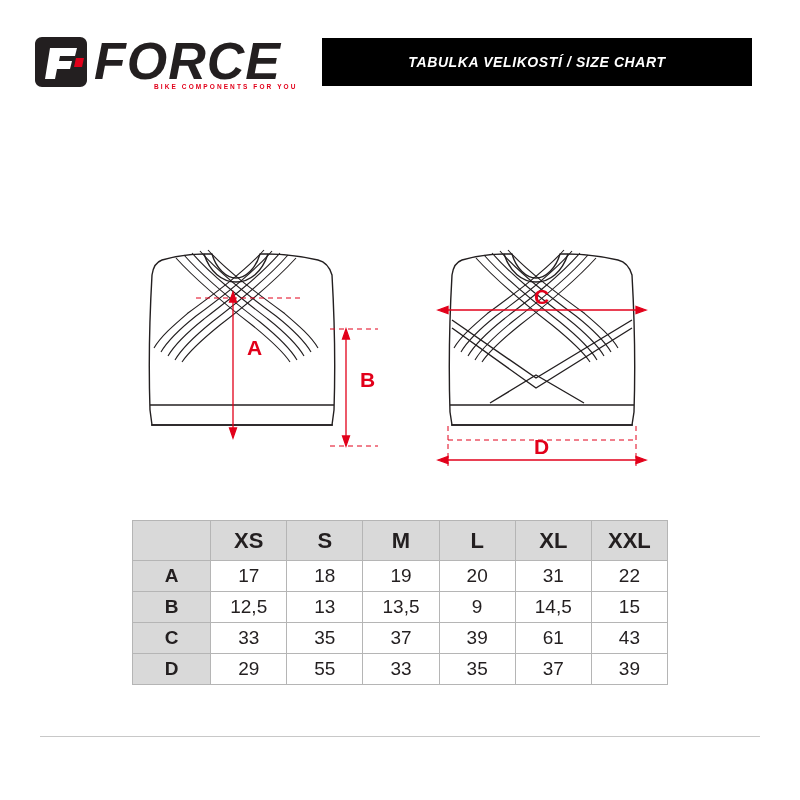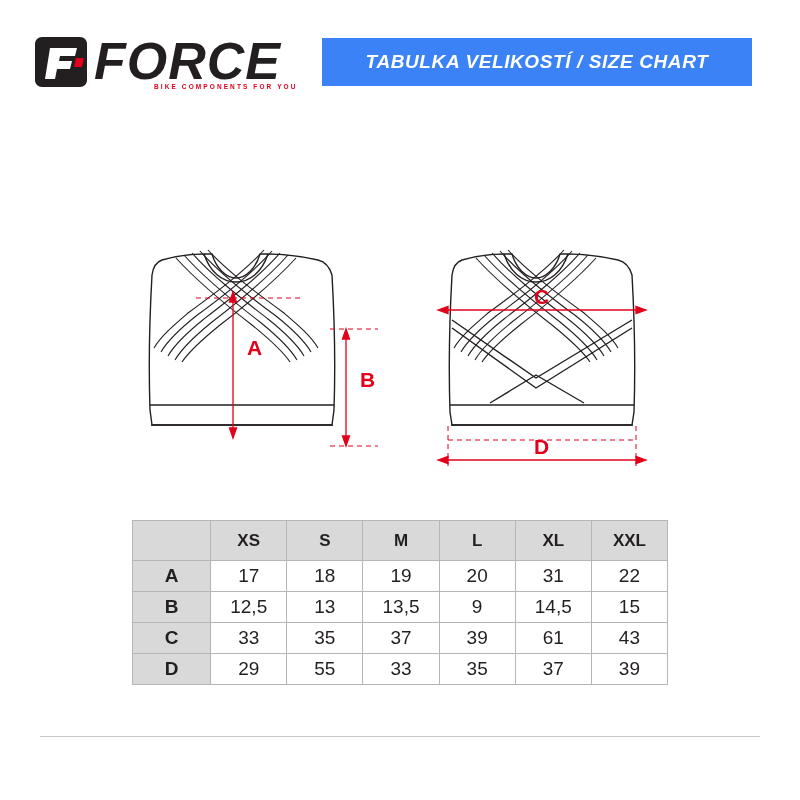--- a/index.html
+++ b/index.html
@@ -29,26 +29,26 @@
   }
   .logo-area {
     width: 290px;
     position: relative;
     display: flex;
     align-items: center;
   }
   .logo-svg { display:block; }
   .title-bar {
     flex: 1;
-    background: #3b82f6;
+    background: #000000;
     color: #ffffff;
     display: flex;
     align-items: center;
     justify-content: center;
-    font-size: 19px;
+    font-size: 14px;
     font-weight: bold;
     font-style: italic;
     letter-spacing: 0.6px;
   }
 
   
   .drawings {
     position: absolute;
     left: 0;
     top: 150px;
@@ -73,21 +73,21 @@
     text-align: center;
     font-size: 19px;
     color: #231f20;
     height: 31px;
     padding: 0;
     font-weight: normal;
   }
   table.size-chart thead th {
     background: #d9d9d9;
     font-weight: bold;
-    font-size: 17px;
+    font-size: 22px;
     height: 40px;
   }
   table.size-chart thead th.corner {
     background: #d9d9d9;
   }
   table.size-chart tbody th.rowhead {
     background: #d9d9d9;
     font-weight: bold;
     font-size: 19px;
     width: 78px;

